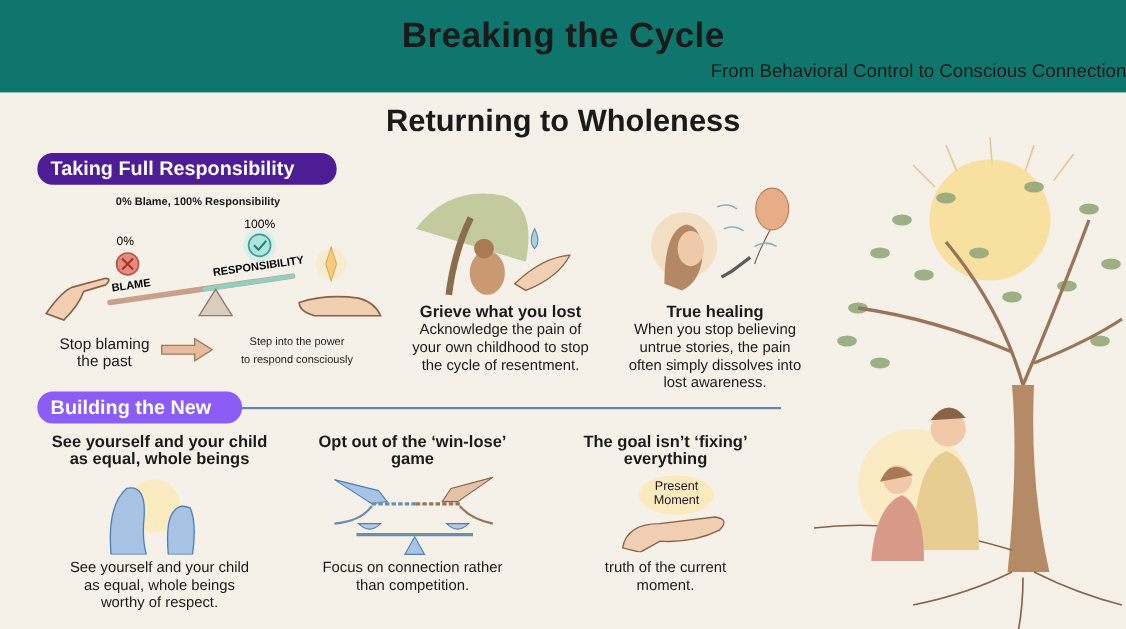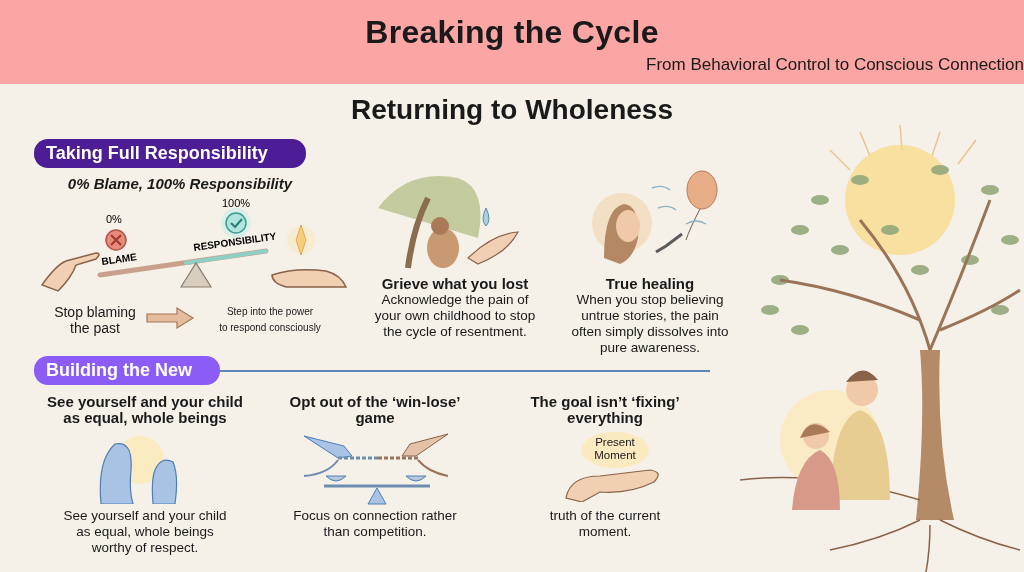--- a/index.html
+++ b/index.html
@@ -1,17 +1,17 @@
 <!DOCTYPE html>
 <html><head>
 <meta charset="utf-8">
 <style>
   * { box-sizing: border-box; margin: 0; padding: 0; }
   body { width: 1024px; height: 572px; overflow: hidden; background: #f5f1e8; font-family: "Liberation Sans", sans-serif; color: #1a1a1a; position: relative; }
-  .header { position: absolute; left: 0; top: 0; width: 1024px; height: 84px; background: #fca5a5; text-align: center; }
+  .header { position: absolute; left: 0; top: 0; width: 1024px; height: 84px; background: #0f766e; text-align: center; }
   .title { font-size: 32px; font-weight: bold; padding-top: 14px; letter-spacing: 0.3px; }
   .subtitle { font-size: 17px; margin-top: 4px; text-align: right; }
   .section-title { position: absolute; top: 94px; left: 0; width: 1024px; text-align: center; font-size: 28px; font-weight: bold; }
   .pill { position: absolute; color: #fff; font-weight: bold; font-size: 18px; border-radius: 14px; padding: 4px 12px; }
   .pill-brown { left: 34px; top: 139px; background: #4c1d95; width: 272px; }
   .pill-blue { left: 34px; top: 356px; background: #8b5cf6; width: 186px; }
   .blue-line { position: absolute; left: 218px; top: 370px; width: 492px; height: 2px; background: #5d86b7; }
   .text { position: absolute; text-align: center; font-size: 13.5px; line-height: 16px; }
   .h { font-weight: bold; font-size: 15px; }
   .svgwrap { position: absolute; }
@@ -19,21 +19,21 @@
 </head>
 <body>
 
 <div class="header">
   <div class="title">Breaking the Cycle</div>
   <div class="subtitle">From Behavioral Control to Conscious Connection</div>
 </div>
 <div class="section-title">Returning to Wholeness</div>
 
 <div class="pill pill-brown">Taking Full Responsibility</div>
-<div class="text h" style="left:40px; top:176px; width:280px; font-size:15px;font-style:italic;">0% Blame, 100% Responsibility</div>
+<div class="text h" style="left:40px; top:176px; width:280px; font-size:10px;">0% Blame, 100% Responsibility</div>
 
 <svg class="svgwrap" style="left:36px; top:195px;" width="320" height="105">
 
   <path d="M6 90 Q20 70 30 66 L60 58 Q66 58 60 64 L40 70 Q36 82 22 96 Z" fill="#f1cfb2" stroke="#8a6248" stroke-width="1.5"></path>
 
   <circle cx="80" cy="45" r="10" fill="#e58c7c" stroke="#b2554a" stroke-width="1.5"></circle>
   <path d="M75 40 L85 50 M85 40 L75 50" stroke="#a2352c" stroke-width="2"></path>
   <text x="70" y="28" font-size="11" font-family="Liberation Sans, sans-serif">0%</text>
 
   <line x1="64" y1="80" x2="230" y2="56" stroke="#c9a08c" stroke-width="5" stroke-linecap="round"></line>
@@ -87,21 +87,21 @@
   <ellipse cx="112" cy="22" rx="15" ry="19" fill="#e7ad87" stroke="#b87a58"></ellipse>
   <path d="M110 41 Q100 60 96 72" stroke="#6b5b50" fill="none"></path>
   <path d="M66 84 L76 78 L84 72 L92 66" stroke="#5b5b5b" stroke-width="3" fill="none"></path>
   <path d="M62 20 Q72 16 80 22 M68 40 Q78 36 86 42 M96 56 Q106 50 116 56" stroke="#8ab1c6" stroke-width="1.4" fill="none"></path>
 </svg>
 <div class="text" style="left:560px; top:276px; width:180px;">
   <div class="h">True healing</div>
   <div>When you stop believing</div>
   <div>untrue stories, the pain</div>
   <div>often simply dissolves into</div>
-  <div>pure awareness.</div>
+  <div>lost awareness.</div>
 </div>
 
 <div class="blue-line"></div>
 <div class="pill pill-blue">Building the New</div>
 
 <div class="text h" style="left:40px; top:394px; width:210px; font-size:15px;">
   <div>See yourself and your child</div>
   <div>as equal, whole beings</div>
 </div>
 <svg class="svgwrap" style="left:95px; top:430px;" width="90" height="74">

